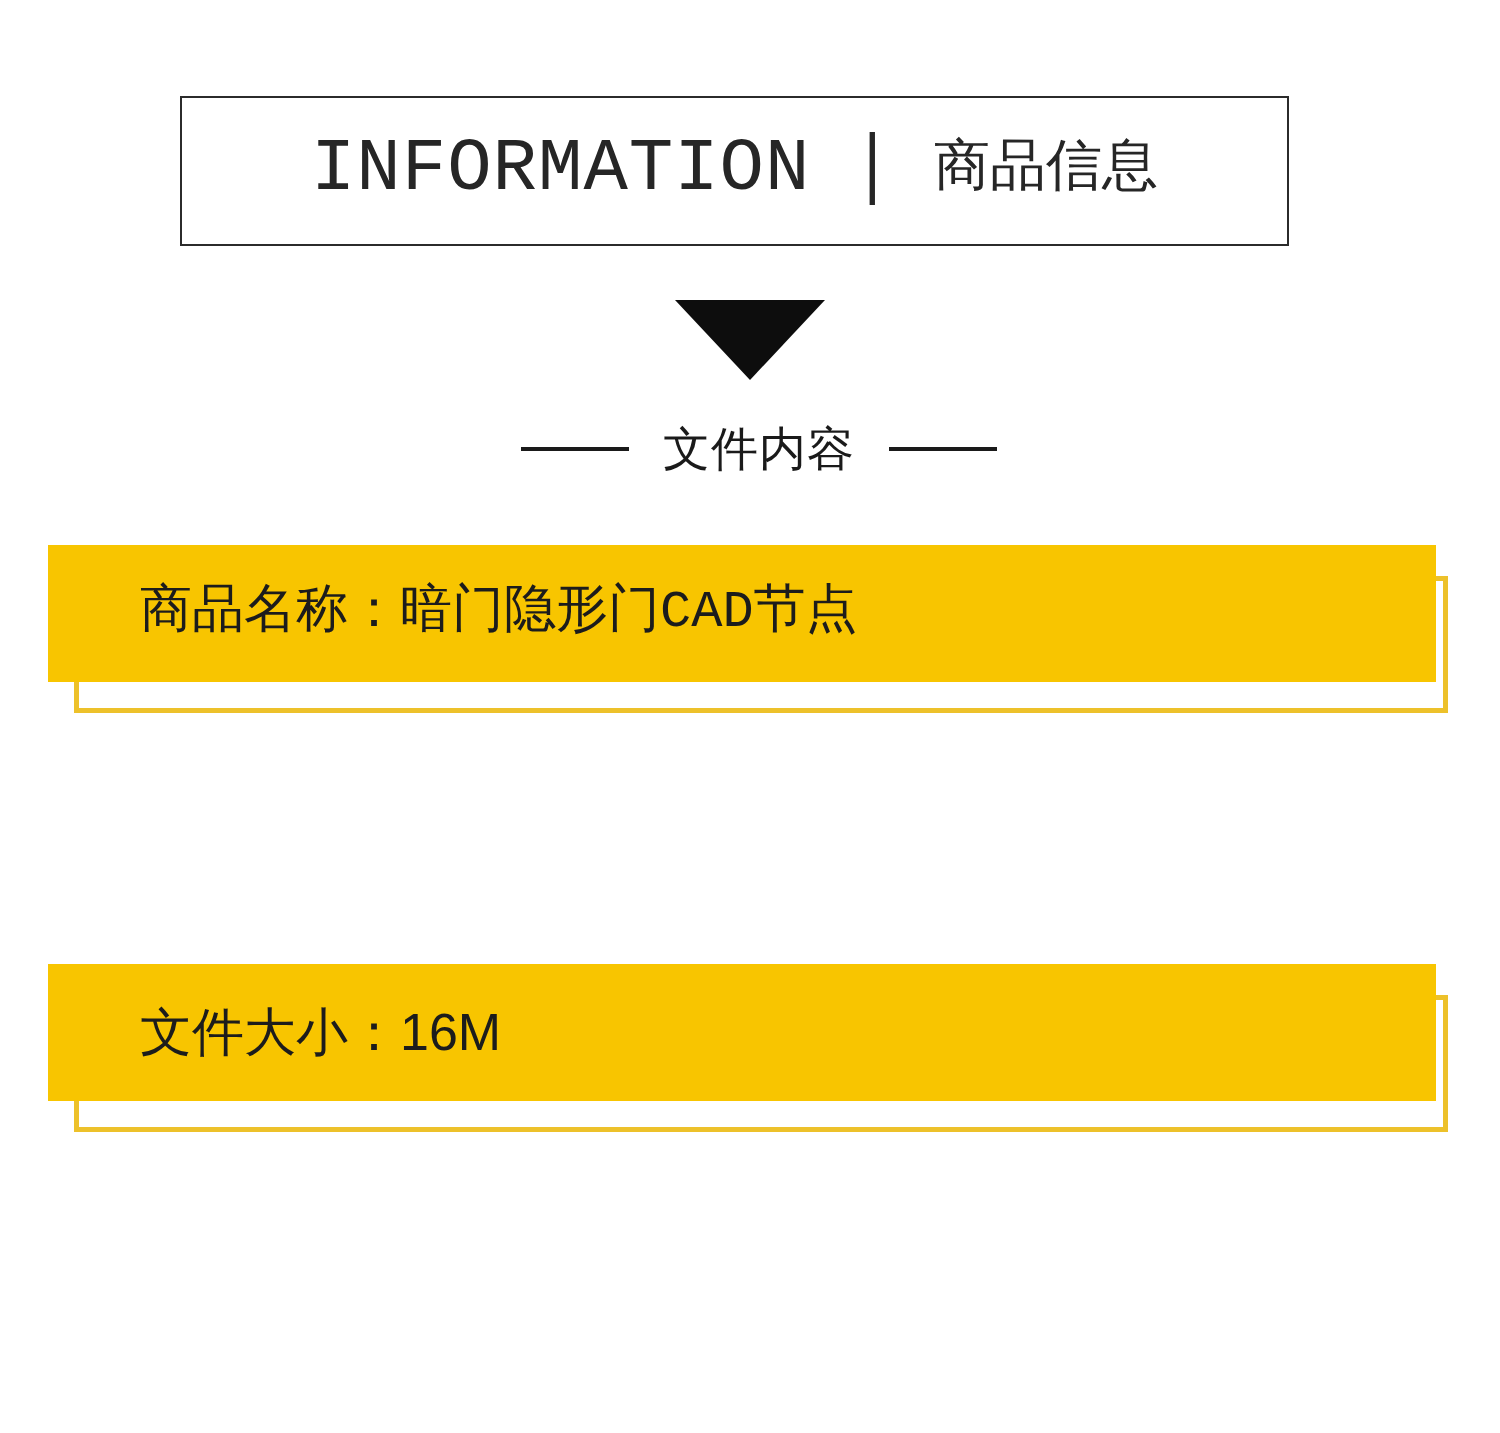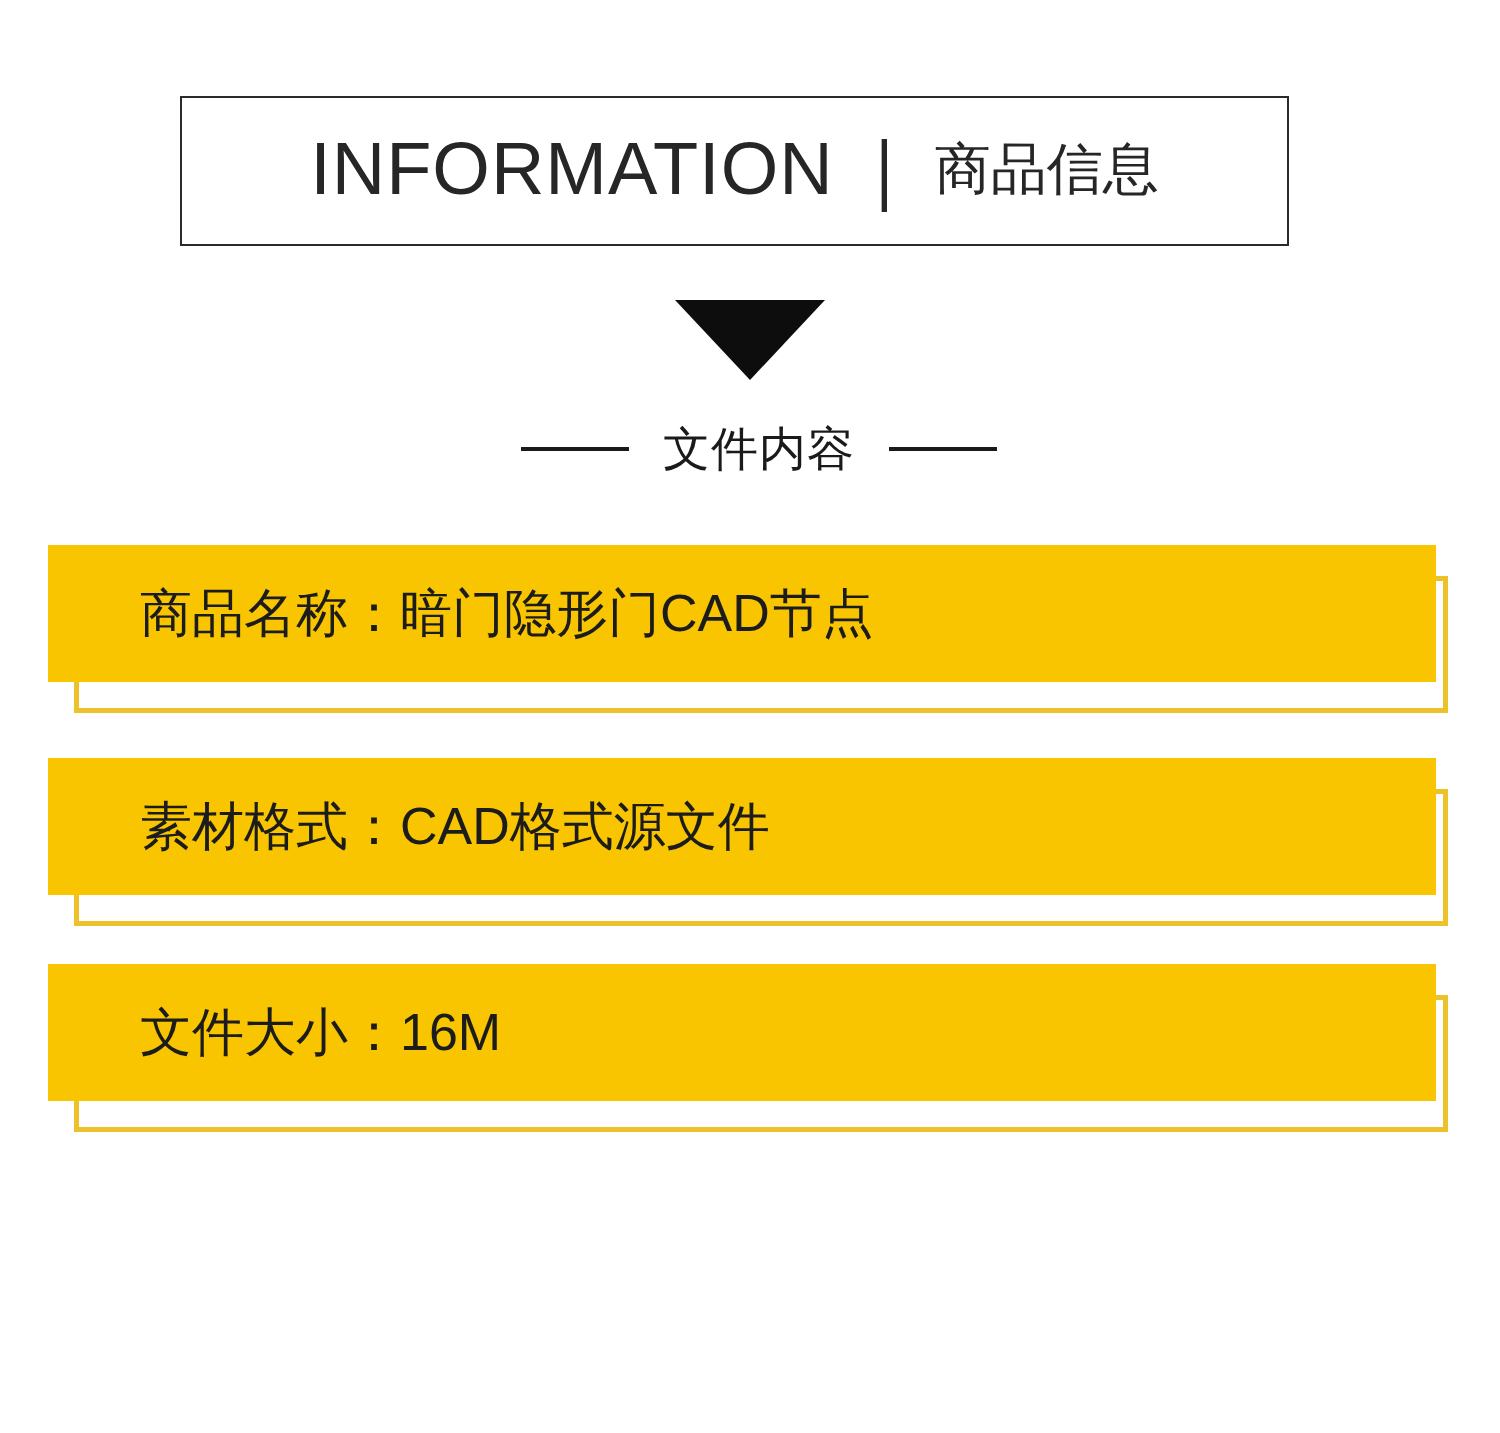--- a/index.html
+++ b/index.html
@@ -27,20 +27,21 @@
     display: flex;
     align-items: center;
     justify-content: center;
   }
   .header-inner {
     display: flex;
     align-items: center;
     justify-content: center;
     gap: 0;
     transform: translateY(-2px);
+    font-family: Liberation Mono, monospace;
   }
   .header-en {
     font-size: 74px;
     letter-spacing: 1px;
     color: #262626;
     font-weight: 400;
     line-height: 1;
     white-space: nowrap;
   }
   .header-sep {
@@ -132,21 +133,21 @@
   }
   .bar-text {
     margin-left: 92px;
     font-size: 52px;
     color: #1c1c1c;
     line-height: 1.05;
     white-space: nowrap;
     letter-spacing: 0px;
   }
 
-  .bar-1 { top: 545px; }
+  .bar-1 { top: 545px; font-family: Liberation Mono, monospace; }
   .bar-2 { top: 758px; }
   .bar-3 { top: 964px; }
   .bar-4 { top: 1172px; }
 </style>
 </head>
 <body>
 
 <div class="header-box">
   <div class="header-inner">
     <span class="header-en">INFORMATION</span>
@@ -165,26 +166,20 @@
 
 <div class="bars">
 
   <div class="bar bar-1">
     <div class="bar-outline"></div>
     <div class="bar-fill">
       <span class="bar-text">商品名称：暗门隐形门CAD节点</span>
     </div>
   </div>
 
-  <div class="bar bar-2">
-    <div class="bar-outline"></div>
-    <div class="bar-fill">
-      <span class="bar-text">素材格式：CAD格式源文件</span>
-    </div>
-  </div>
 
   <div class="bar bar-3">
     <div class="bar-outline"></div>
     <div class="bar-fill">
       <span class="bar-text">文件大小：16M</span>
     </div>
   </div>
 
 
 </div>

